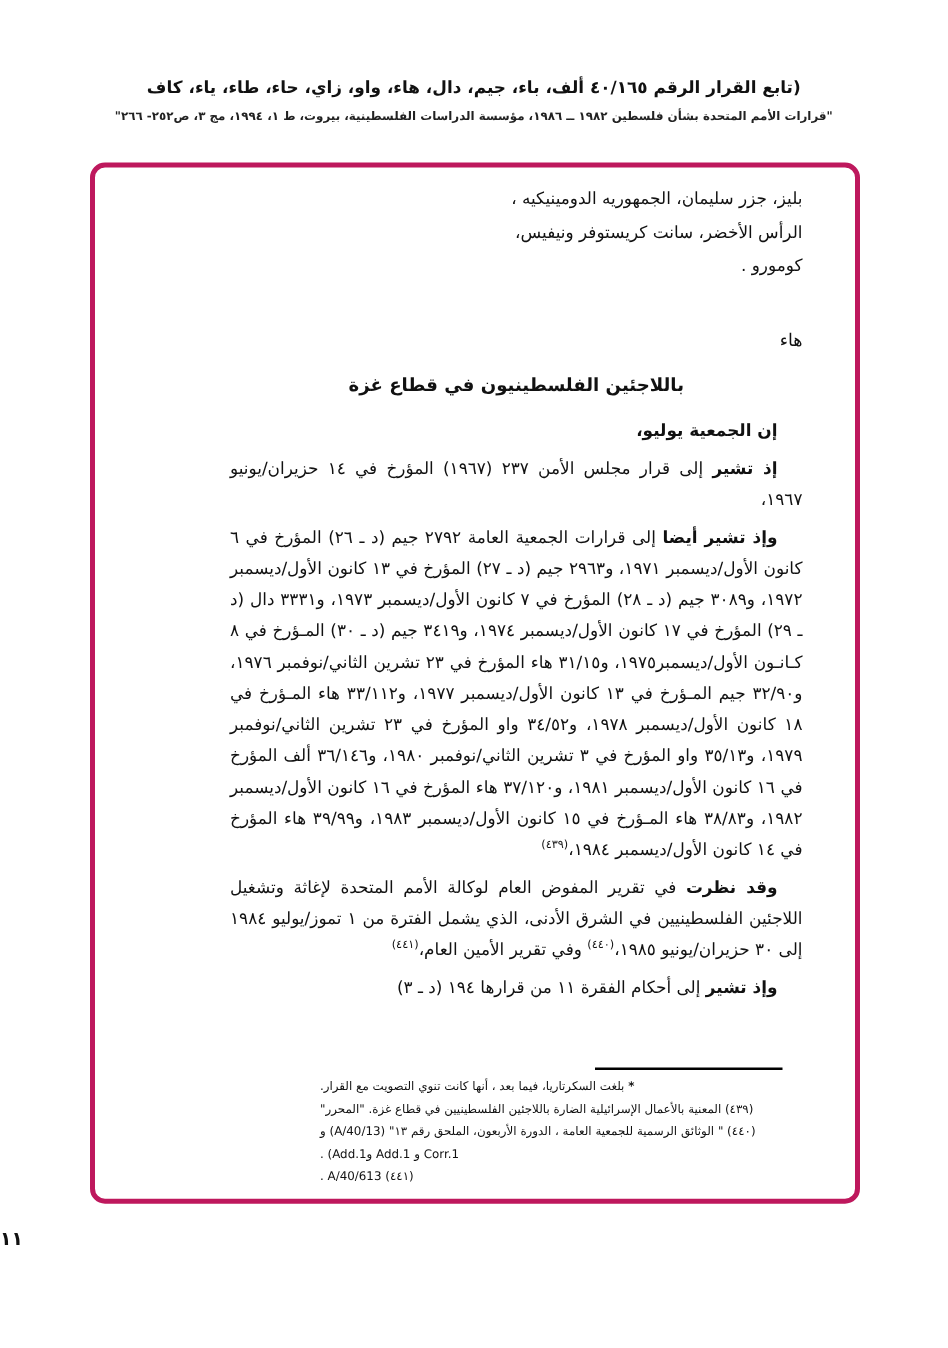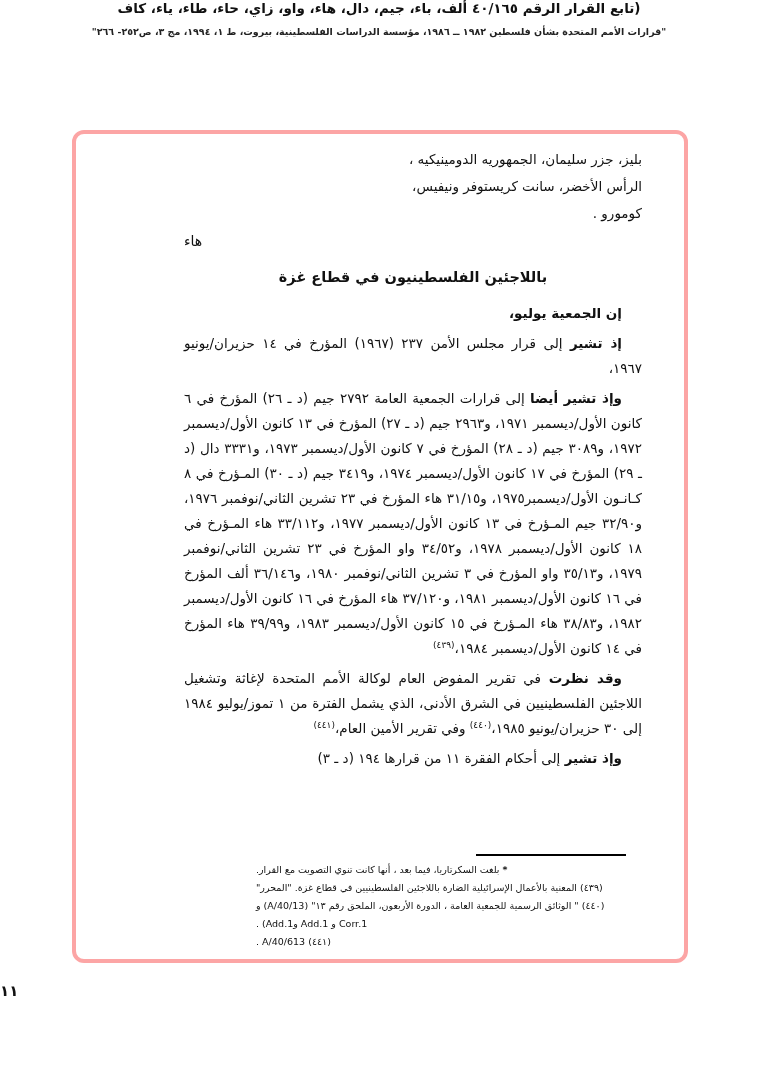--- a/index.html
+++ b/index.html
@@ -5,50 +5,50 @@
   * { margin:0; padding:0; box-sizing:border-box; }
   html,body { width:758px; height:1078px; }
   body {
     background:#ffffff;
     font-family:"DejaVu Sans", sans-serif;
     direction:rtl;
     position:relative;
     color:#111;
   }
   
-  .page-header { text-align:center; }
+  .page-header { text-align:center; padding-top:62px; }
   .header-title { font-weight:bold; font-size:13.5px; letter-spacing:0; }
   .header-source { font-weight:bold; font-size:9.5px; margin-top:10px; color:#222; }
 
   
   .frame {
     position:absolute;
     top:130px; left:72px;
     width:616px; height:833px;
-    border:4px solid #fca5a5;
+    border:4px solid #be185d;
     border-radius:12px;
     overflow:hidden;
   }
   .frame-inner {
     position:absolute;
     top:8px; right:42px; left:108px; bottom:0;
   }
 
   .opening-block {
     width:250px;
     font-size:13.5px;
     line-height:27px;
     text-align:right;
     margin-top:4px;
   }
 
   .section-letter {
-    text-align:left;
+    text-align:right;
     font-size:14px;
-    margin-top:6px;
+    margin-top:38px;
   }
   .section-title {
     text-align:center;
     font-size:14.5px;
     font-weight:bold;
     margin-top:20px;
   }
 
   .body-text { margin-top:16px; }
   .para {

